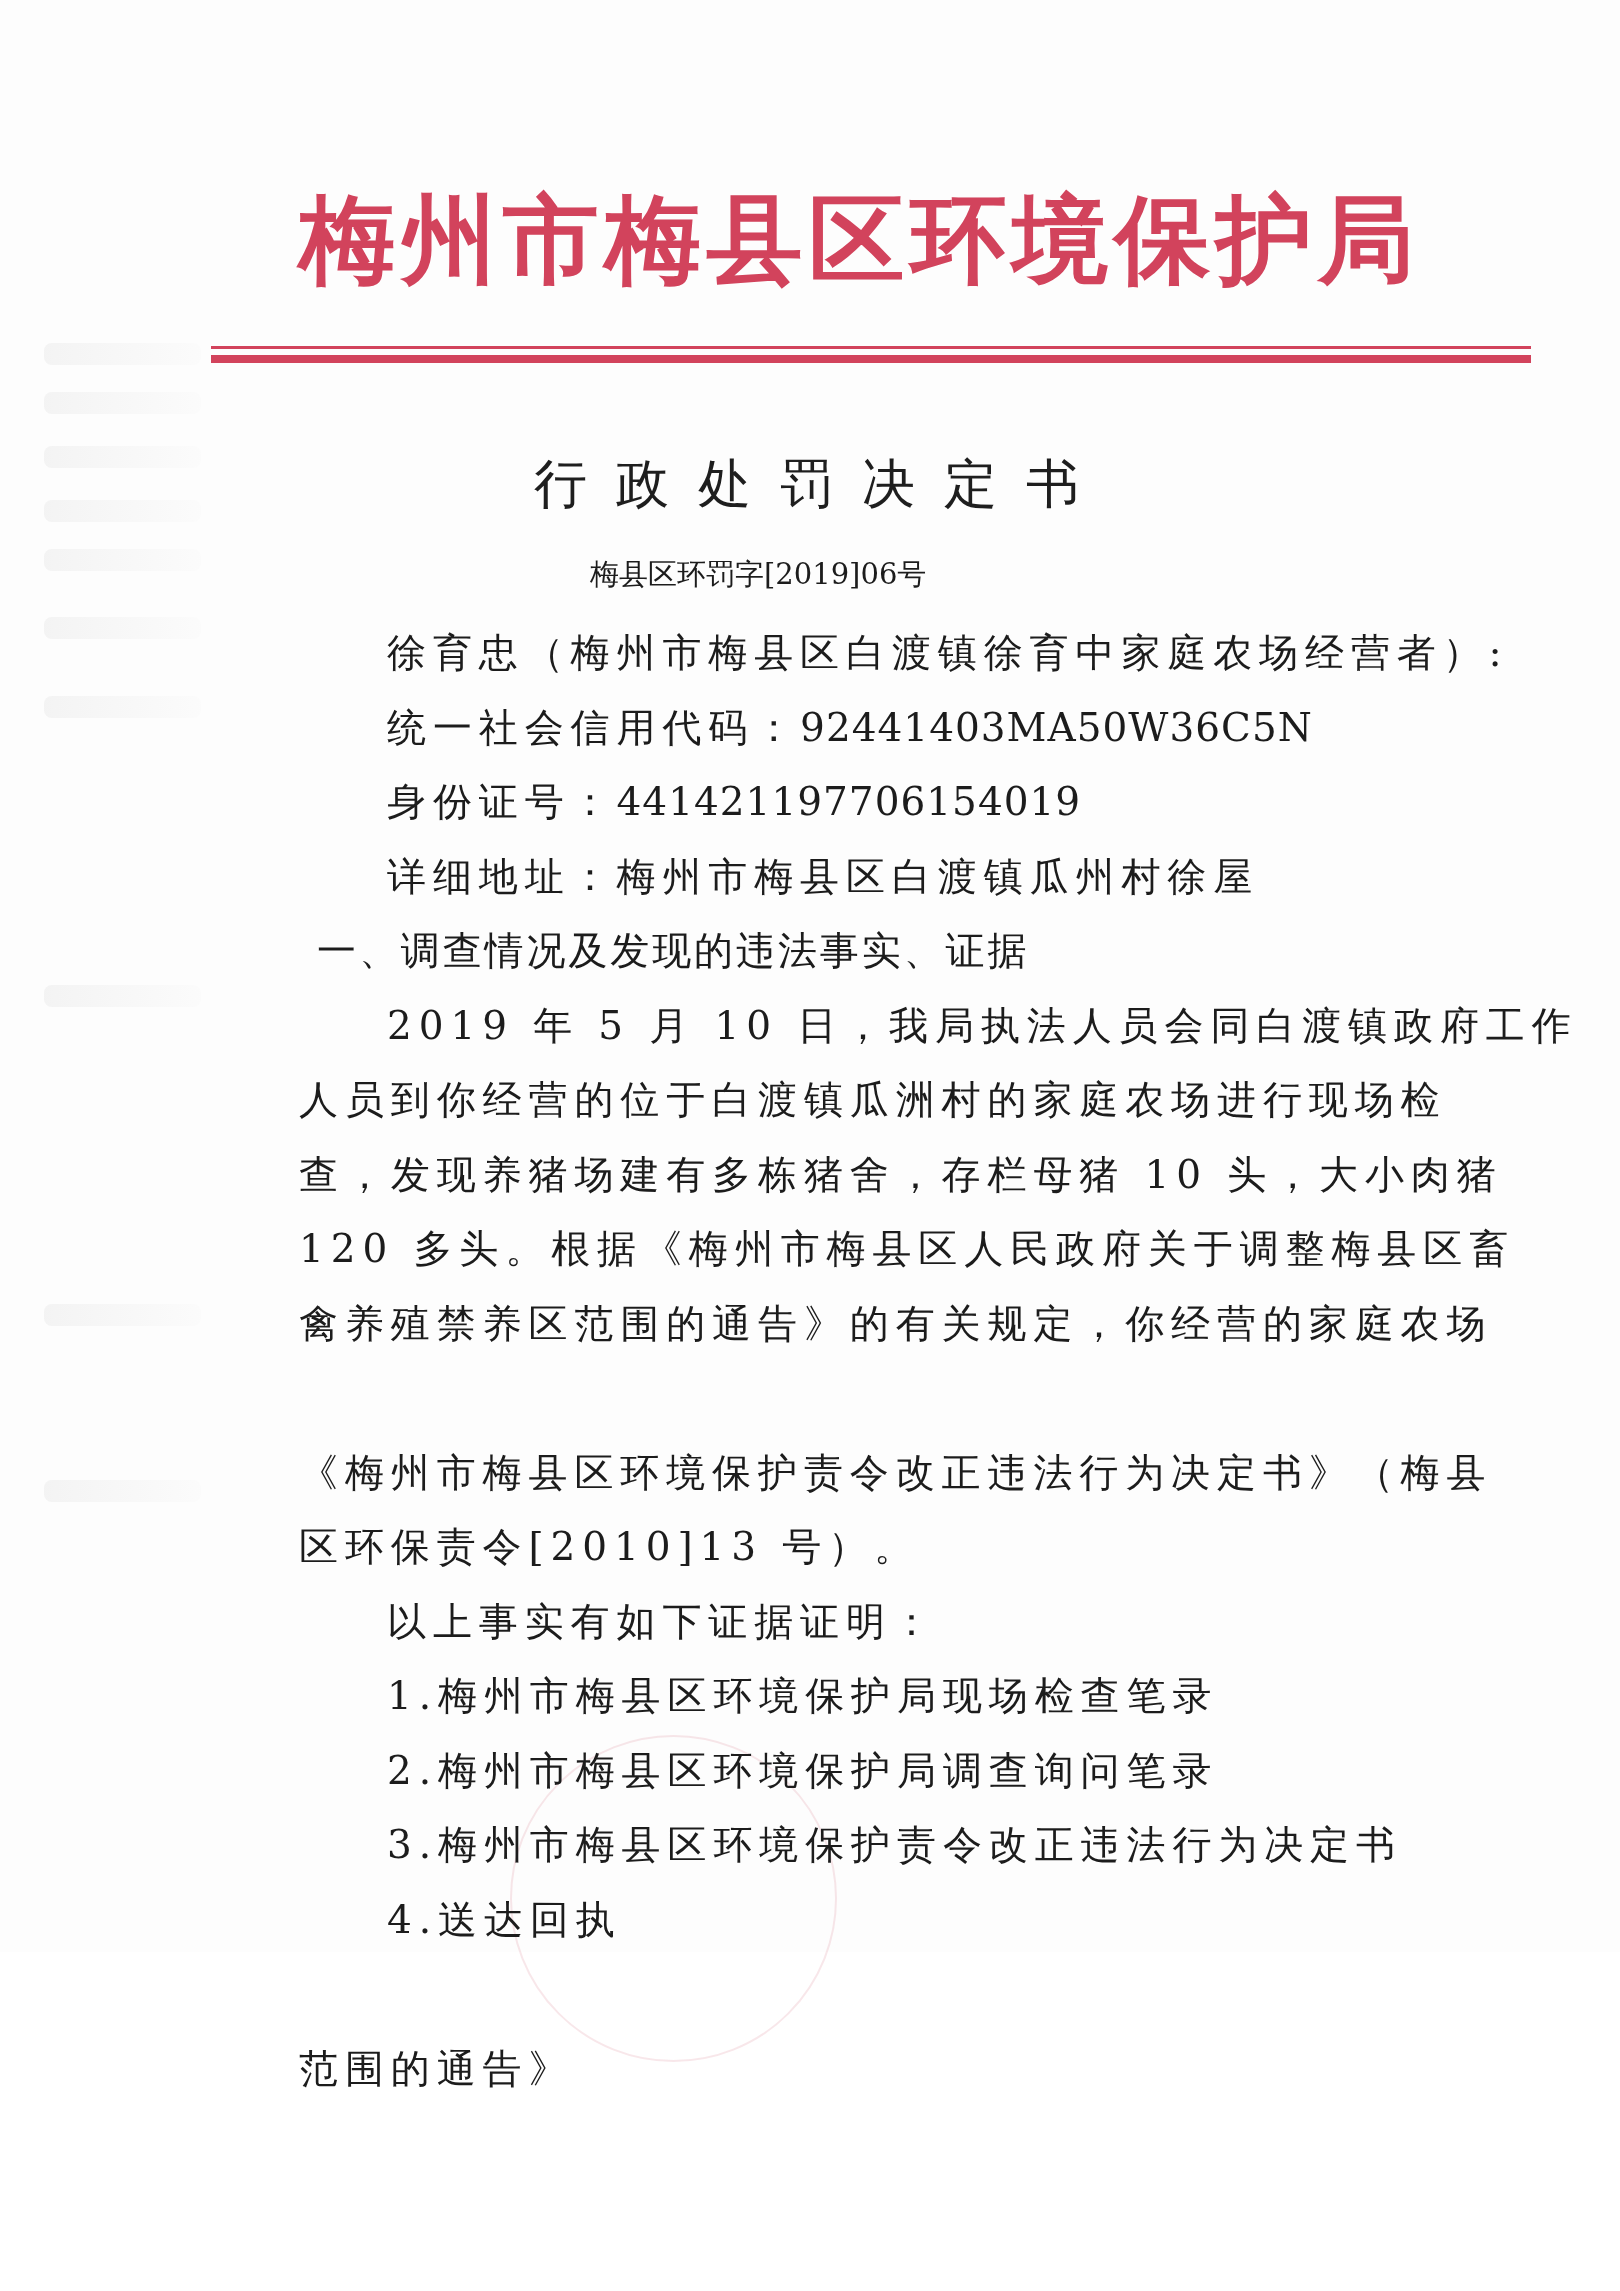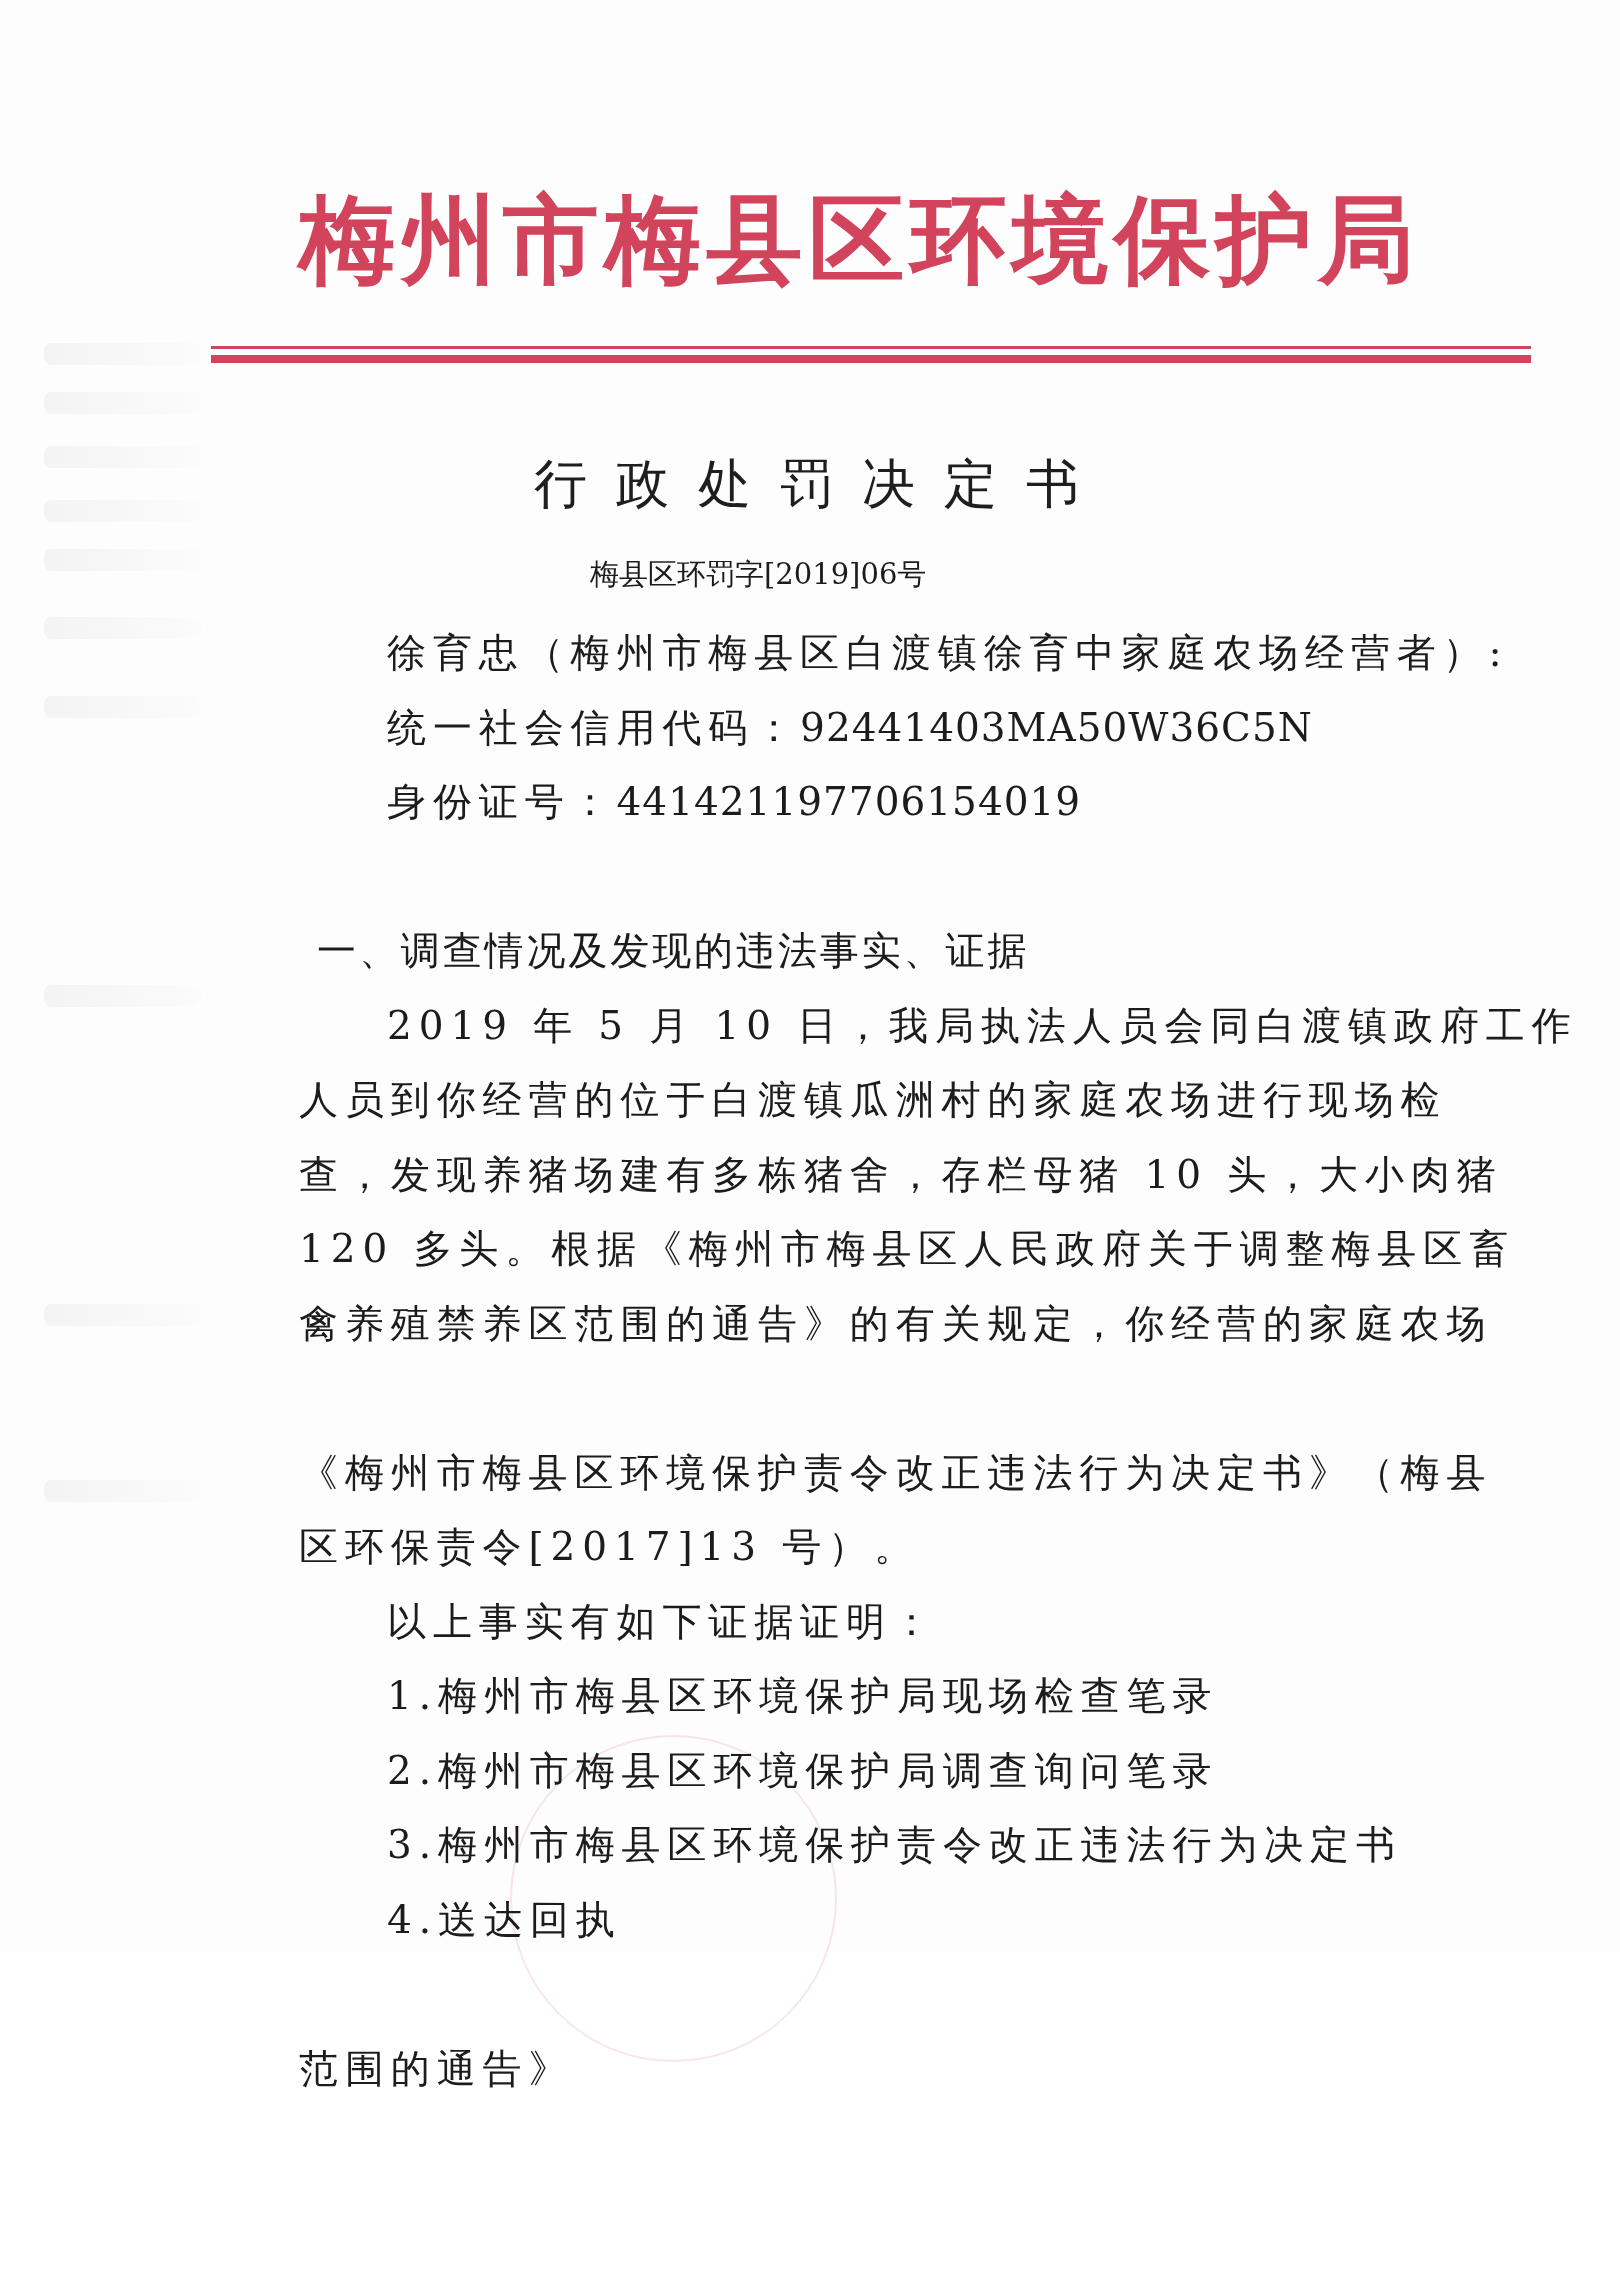--- a/index.html
+++ b/index.html
@@ -126,30 +126,33 @@
   <div class="line" style="left:387px; top:627px;">徐育忠（梅州市梅县区白渡镇徐育中家庭农场经营者）:</div>
 
   <div class="line" style="left:387px; top:702px;">
     <span>统一社会信用代码：</span><span style="letter-spacing:1px">92441403MA50W36C5N</span>
   </div>
 
   <div class="line" style="left:387px; top:776px;">
     <span>身份证号：</span><span style="letter-spacing:1px">441421197706154019</span>
   </div>
 
+  <div class="line" style="left:387px; top:851px;">
+    <span>详细地址：</span><span>梅州市梅县区白渡镇瓜州村徐屋</span>
+  </div>
 
   <div class="line section-heading" style="left:317px; top:925px;">一、调查情况及发现的违法事实、证据</div>
 
   <div class="line" style="left:387px; top:1000px;">2019 年 5 月 10 日，我局执法人员会同白渡镇政府工作</div>
   <div class="line" style="left:299px; top:1074px;">人员到你经营的位于白渡镇瓜洲村的家庭农场进行现场检</div>
   <div class="line" style="left:299px; top:1149px;">查，发现养猪场建有多栋猪舍，存栏母猪 10 头，大小肉猪</div>
   <div class="line" style="left:299px; top:1223px;">120 多头。根据《梅州市梅县区人民政府关于调整梅县区畜</div>
   <div class="line" style="left:299px; top:1298px;">禽养殖禁养区范围的通告》的有关规定，你经营的家庭农场</div>
   <div class="line" style="left:299px; top:1447px;">《梅州市梅县区环境保护责令改正违法行为决定书》（梅县</div>
-  <div class="line" style="left:299px; top:1521px;">区环保责令[2017]13 号）。</div>
+  <div class="line" style="left:299px; top:1521px;">区环保责令[2010]13 号）。</div>
 
   <div class="line" style="left:387px; top:1596px;">以上事实有如下证据证明：</div>
 
   <div class="stamp-ghost"></div>
 
   <div class="line" style="left:387px; top:1670px;">1.梅州市梅县区环境保护局现场检查笔录</div>
   <div class="line" style="left:387px; top:1745px;">2.梅州市梅县区环境保护局调查询问笔录</div>
   <div class="line" style="left:387px; top:1819px;">3.梅州市梅县区环境保护责令改正违法行为决定书</div>
   <div class="line" style="left:387px; top:1894px;">4.送达回执</div>
   <div class="line" style="left:299px; top:2043px;">范围的通告》</div>

